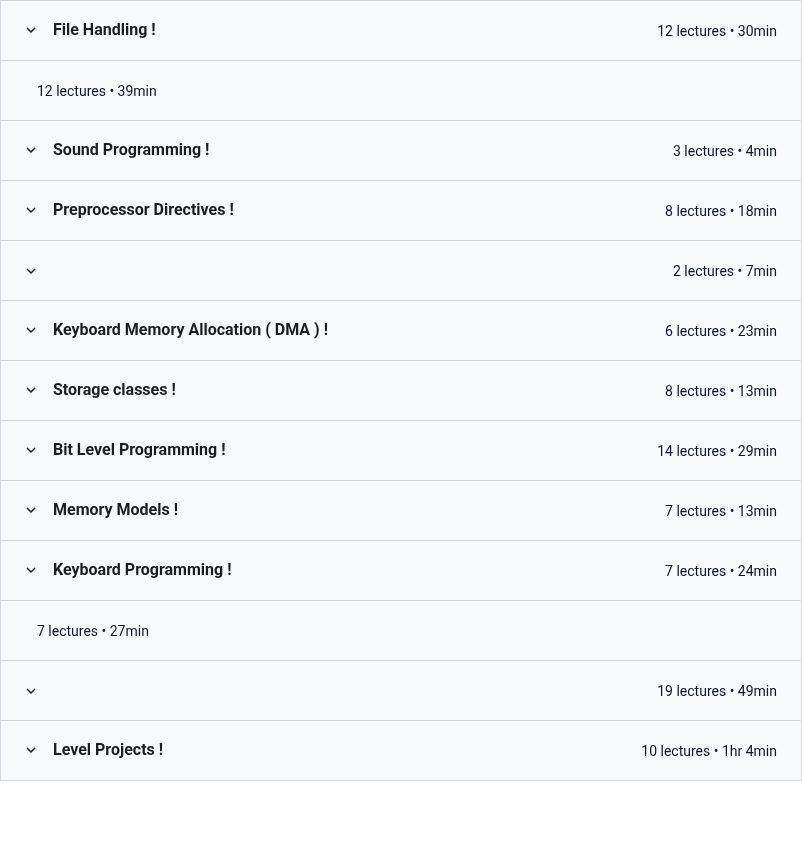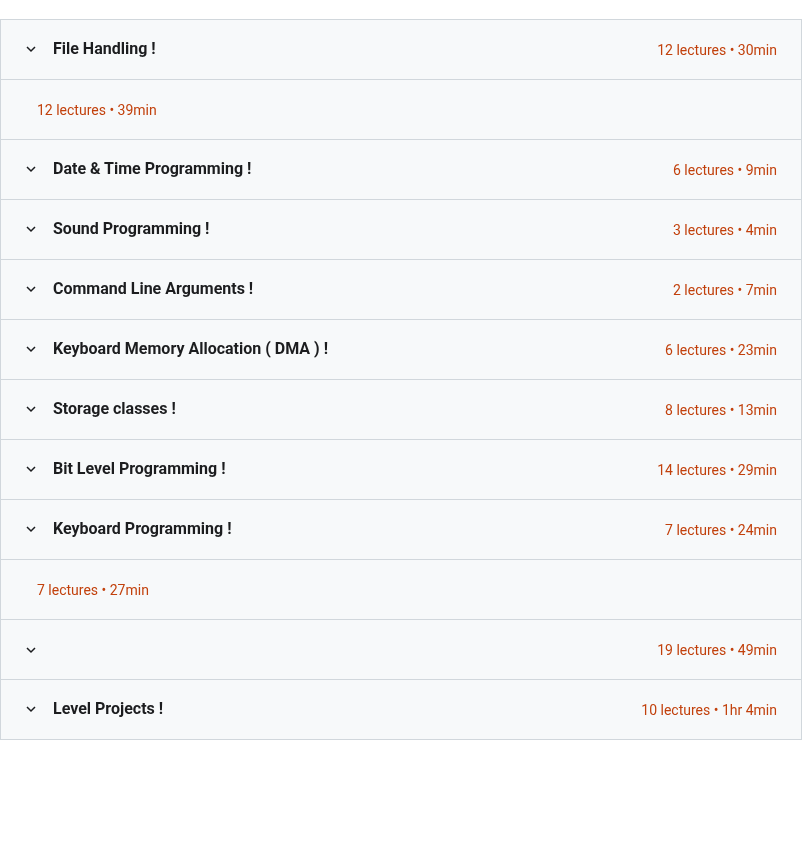--- a/index.html
+++ b/index.html
@@ -5,21 +5,20 @@
   * { box-sizing: border-box; margin: 0; padding: 0; }
   body {
     font-family: -apple-system, BlinkMacSystemFont, "Segoe UI", Roboto, "Helvetica Neue", Arial, sans-serif;
     background: #ffffff;
     color: #1c1d1f;
     width: 802px;
   }
   .accordion {
     border: 1px solid #d1d7dc;
     border-bottom: none;
-    margin-top: 19px;
   }
   .section-row {
     display: flex;
     align-items: center;
     justify-content: space-between;
     padding: 16px 24px;
     border-bottom: 1px solid #d1d7dc;
     background: #f7f9fa;
     cursor: pointer;
     min-height: 60px;
@@ -38,21 +37,21 @@
     color: #1c1d1f;
   }
   .section-title {
     font-weight: 700;
     font-size: 16px;
     color: #1c1d1f;
     line-height: 1.4;
   }
   .section-meta {
     font-size: 14px;
-    color: #c2410c;
+    color: #0f172a;
     white-space: nowrap;
     flex-shrink: 0;
     padding-left: 12px;
   }
 </style>
 </head>
 <body>
 
 <div class="accordion" id="accordion">
     <div class="section-row">
@@ -65,39 +64,38 @@
       <span class="section-meta"><span>12 lectures</span><span> • </span><span>30min</span></span>
     </div>
     <div class="section-row">
       <span class="section-meta"><span>12 lectures</span><span> • </span><span>39min</span></span>
     </div>
     <div class="section-row">
       <div class="section-left">
         <svg class="chevron" viewBox="0 0 24 24">
           <path d="M4 8 L12 16 L20 8" fill="none" stroke="currentColor" stroke-width="3"></path>
         </svg>
-        <span class="section-title">Date &amp; Time Programming !</span>
-      </div>
-      <span class="section-meta"><span>6 lectures</span><span> • </span><span>9min</span></span>
-    </div>
-    <div class="section-row">
-      <div class="section-left">
-        <svg class="chevron" viewBox="0 0 24 24">
-          <path d="M4 8 L12 16 L20 8" fill="none" stroke="currentColor" stroke-width="3"></path>
-        </svg>
         <span class="section-title">Sound Programming !</span>
       </div>
       <span class="section-meta"><span>3 lectures</span><span> • </span><span>4min</span></span>
     </div>
     <div class="section-row">
       <div class="section-left">
         <svg class="chevron" viewBox="0 0 24 24">
           <path d="M4 8 L12 16 L20 8" fill="none" stroke="currentColor" stroke-width="3"></path>
         </svg>
-        <span class="section-title">Command Line Arguments !</span>
+        <span class="section-title">Preprocessor Directives !</span>
+      </div>
+      <span class="section-meta"><span>8 lectures</span><span> • </span><span>18min</span></span>
+    </div>
+    <div class="section-row">
+      <div class="section-left">
+        <svg class="chevron" viewBox="0 0 24 24">
+          <path d="M4 8 L12 16 L20 8" fill="none" stroke="currentColor" stroke-width="3"></path>
+        </svg>
       </div>
       <span class="section-meta"><span>2 lectures</span><span> • </span><span>7min</span></span>
     </div>
     <div class="section-row">
       <div class="section-left">
         <svg class="chevron" viewBox="0 0 24 24">
           <path d="M4 8 L12 16 L20 8" fill="none" stroke="currentColor" stroke-width="3"></path>
         </svg>
         <span class="section-title">Keyboard Memory Allocation ( DMA ) !</span>
       </div>
@@ -119,20 +117,29 @@
         </svg>
         <span class="section-title">Bit Level Programming !</span>
       </div>
       <span class="section-meta"><span>14 lectures</span><span> • </span><span>29min</span></span>
     </div>
     <div class="section-row">
       <div class="section-left">
         <svg class="chevron" viewBox="0 0 24 24">
           <path d="M4 8 L12 16 L20 8" fill="none" stroke="currentColor" stroke-width="3"></path>
         </svg>
+        <span class="section-title">Memory Models !</span>
+      </div>
+      <span class="section-meta"><span>7 lectures</span><span> • </span><span>13min</span></span>
+    </div>
+    <div class="section-row">
+      <div class="section-left">
+        <svg class="chevron" viewBox="0 0 24 24">
+          <path d="M4 8 L12 16 L20 8" fill="none" stroke="currentColor" stroke-width="3"></path>
+        </svg>
         <span class="section-title">Keyboard Programming !</span>
       </div>
       <span class="section-meta"><span>7 lectures</span><span> • </span><span>24min</span></span>
     </div>
     <div class="section-row">
       <span class="section-meta"><span>7 lectures</span><span> • </span><span>27min</span></span>
     </div>
     <div class="section-row">
       <div class="section-left">
         <svg class="chevron" viewBox="0 0 24 24">

